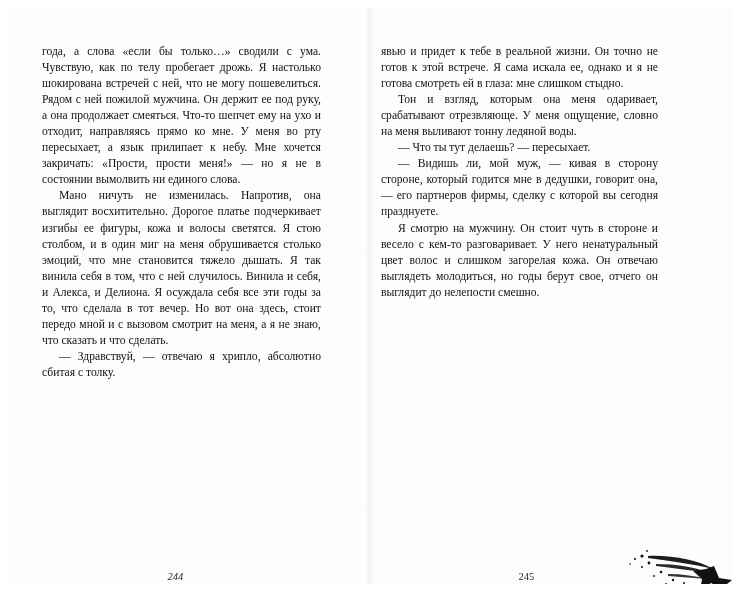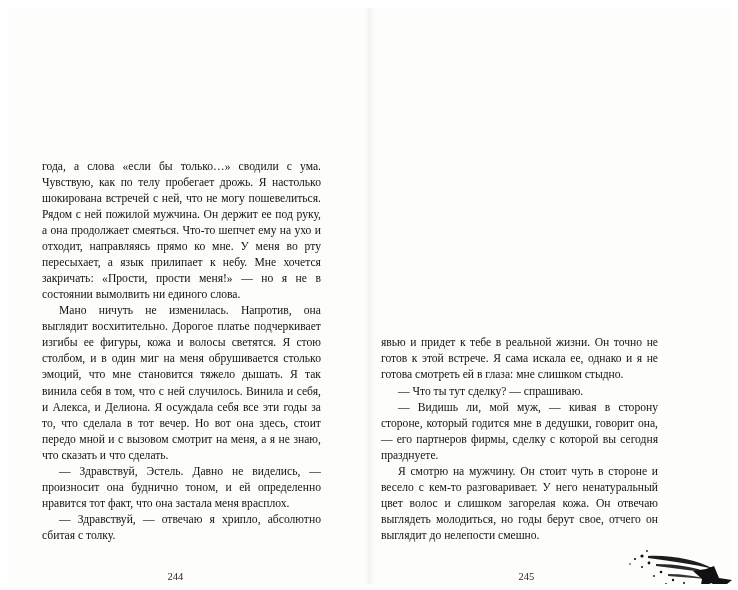--- a/index.html
+++ b/index.html
@@ -19,34 +19,32 @@
     inset: 0;
     background: #fdfdfc;
   }
   .spread {
     position: absolute;
     top: 44px;
     left: 0;
     width: 702px;
     height: 500px;
     display: flex;
-    align-items: flex-end;
   }
   .col {
     position: relative;
     box-sizing: border-box;
   }
   .col-left {
     width: 369px;
     padding: 0 30px 0 42px;
   }
   .col-right {
     width: 369px;
     padding: 0 44px 0 30px;
-    margin-top: 28px;
   }
   .body-text {
     font-family: "Liberation Serif", serif;
     font-size: 11.6px;
     line-height: 16.05px;
     color: #14110f;
     text-align: justify;
     text-justify: inter-word;
     hyphens: manual;
   }
@@ -60,21 +58,21 @@
   .folio {
     position: absolute;
     bottom: -38px;
     width: 100%;
     left: 0;
     text-align: center;
     font-family: "Liberation Serif", serif;
     font-size: 10.5px;
     color: #2b2725;
   }
-  .col-left .folio { padding-right: 12px; }
+  .col-left .folio { padding-right: 12px; font-style: italic; }
   .col-right .folio { padding-right: 14px; }
 
   .gutter-shadow {
     position: absolute;
     top: 0;
     left: 365px;
     width: 9px;
     height: 590px;
     background: linear-gradient(to right, rgba(0,0,0,0.00), rgba(0,0,0,0.045), rgba(0,0,0,0.00));
     pointer-events: none;
@@ -100,30 +98,30 @@
 <body>
 
 <div class="page">
 
   <div class="spread">
 
     <div class="col col-left">
       <div class="body-text">
         <p class="noindent">года, а слова «если бы только…» сводили с ума. Чувствую, как по телу пробегает дрожь. Я настолько шокирована встречей с ней, что не могу пошевелиться. Рядом с ней пожилой мужчина. Он держит ее под руку, а она продолжает смеяться. Что-то шепчет ему на ухо и отходит, направляясь прямо ко мне. У меня во рту пересыхает, а язык прилипает к небу. Мне хочется закричать: «Прости, прости меня!» — но я не в состоянии вымолвить ни единого слова.</p>
         <p>Мано ничуть не изменилась. Напротив, она выглядит восхитительно. Дорогое платье подчеркивает изгибы ее фигуры, кожа и волосы светятся. Я стою столбом, и в один миг на меня обрушивается столько эмоций, что мне становится тяжело дышать. Я так винила себя в том, что с ней случилось. Винила и себя, и Алекса, и Делиона. Я осуждала себя все эти годы за то, что сделала в тот вечер. Но вот она здесь, стоит передо мной и с вызовом смотрит на меня, а я не знаю, что сказать и что сделать.</p>
-        <p>— Здравствуй, Эстель. Давно не виделись, — произносит она буднично тоном, и ей определенно нравится тот факт, что она застала меня врасплох.</p>
         <p>— Здравствуй, — отвечаю я хрипло, абсолютно сбитая с толку.</p>
       </div>
       <div class="folio">244</div>
     </div>
 
     <div class="col col-right">
       <div class="body-text">
         <p class="noindent">явью и придет к тебе в реальной жизни. Он точно не готов к этой встрече. Я сама искала ее, однако и я не готова смотреть ей в глаза: мне слишком стыдно.</p>
-        <p>— Что ты тут сделку? — спрашиваю.</p>
+        <p>Тон и взгляд, которым она меня одаривает, срабатывают отрезвляюще. У меня ощущение, словно на меня выливают тонну ледяной воды.</p>
+        <p>— Что ты тут делаешь? — пересыхает.</p>
         <p>— Видишь ли, мой муж, — кивая в сторону стороне, который годится мне в дедушки, говорит она, — его партнеров фирмы, сделку с которой вы сегодня празднуете.</p>
         <p>Я смотрю на мужчину. Он стоит чуть в стороне и весело с кем-то разговаривает. У него ненатуральный цвет волос и слишком загорелая кожа. Он отвечаю выглядеть молодиться, но годы берут свое, отчего он выглядит до нелепости смешно.</p>
       </div>
       <div class="folio">245</div>
     </div>
 
   </div>
 
   <div class="gutter-shadow"></div>
 

